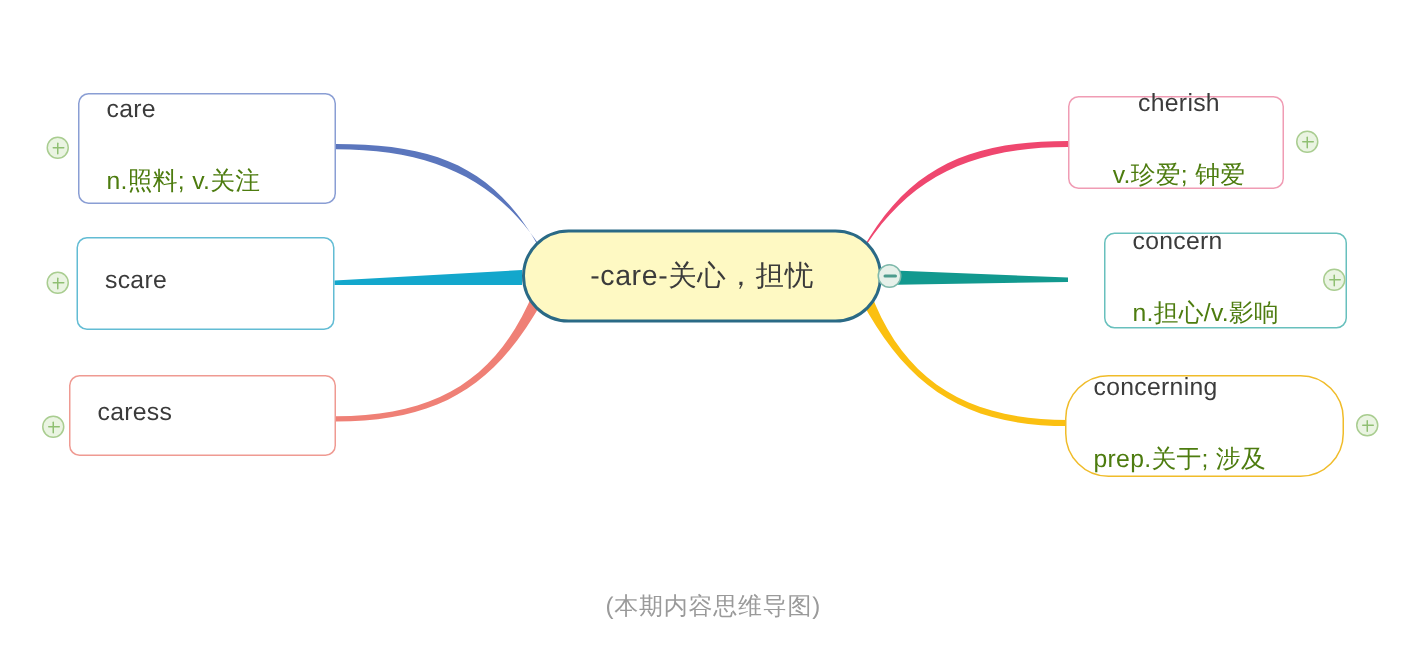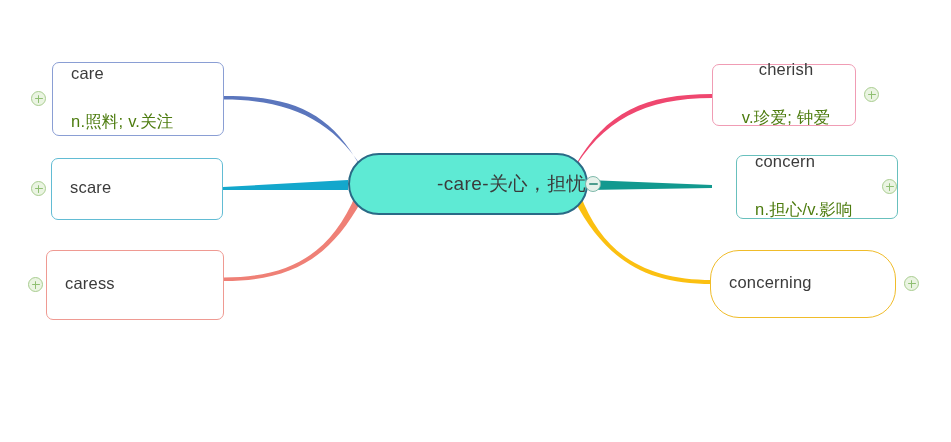--- a/index.html
+++ b/index.html
@@ -54,39 +54,39 @@
     font-size: 16.5px;
     color: #4d7c0f;
     line-height: 1.45;
     letter-spacing: .2px;
     white-space: nowrap;
   }
 
   
   #node-care       { left: 52px;  top: 62px;  width: 172px; height: 74px;  border-color: #8a9ed4; }
   #node-scare      { left: 51px;  top: 158px; width: 172px; height: 62px;  border-color: #62bcd4; }
-  #node-caress     { left: 46px;  top: 250px; width: 178px; height: 70px;  border-color: #ef9a92; }
+  #node-caress     { left: 46px;  top: 250px; width: 178px; height: 54px;  border-color: #ef9a92; }
   #node-cherish    { left: 712px; top: 64px;  width: 144px; height: 62px;  border-color: #f09cb4; align-items: center; }
   #node-concern    { left: 736px; top: 155px; width: 162px; height: 64px;  border-color: #68c0bd; }
   #node-concerning { left: 710px; top: 250px; width: 186px; height: 68px;  border-color: #f0bc2a; border-radius: 29px; }
 
   
   #node-center {
     position: absolute;
     left: 348px;
     top: 153px;
     width: 240px;
     height: 62px;
     box-sizing: border-box;
-    background: #5eead4;
+    background: #fef9c3;
     border: 2.2px solid #2a6a86;
     border-radius: 32px;
     display: flex;
     align-items: center;
-    justify-content: flex-end;
+    justify-content: center;
   }
   #node-center .center-label {
     font-size: 19px;
     color: #3b3b3b;
     letter-spacing: .4px;
     white-space: nowrap;
   }
 
   
   .handle {
@@ -180,20 +180,21 @@
     <span class="gloss">v.珍爱; 钟爱</span>
   </div>
 
   <div class="node" id="node-concern">
     <span class="word">concern</span>
     <span class="gloss">n.担心/v.影响</span>
   </div>
 
   <div class="node" id="node-concerning">
     <span class="word">concerning</span>
+    <span class="gloss">prep.关于; 涉及</span>
   </div>
 
   <div class="handle" id="handle-care">
     <span class="bar-h"></span>
     <span class="bar-v"></span>
   </div>
   <div class="handle" id="handle-scare">
     <span class="bar-h"></span>
     <span class="bar-v"></span>
   </div>
@@ -211,14 +212,15 @@
   </div>
   <div class="handle" id="handle-concerning">
     <span class="bar-h"></span>
     <span class="bar-v"></span>
   </div>
 
   <div class="handle collapse" id="handle-center">
     <span class="bar-h"></span>
   </div>
 
+  <div id="caption">(本期内容思维导图)</div>
 
 </div>
 
 </body></html>

